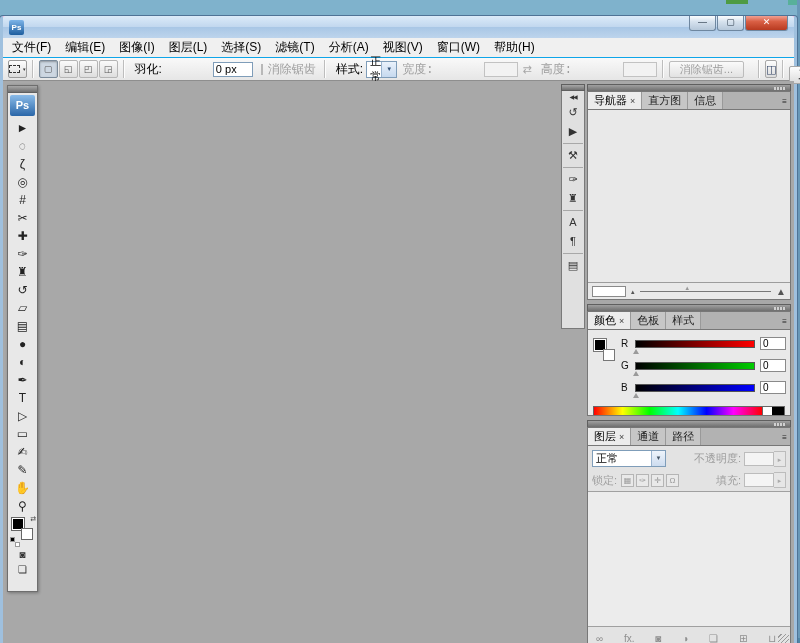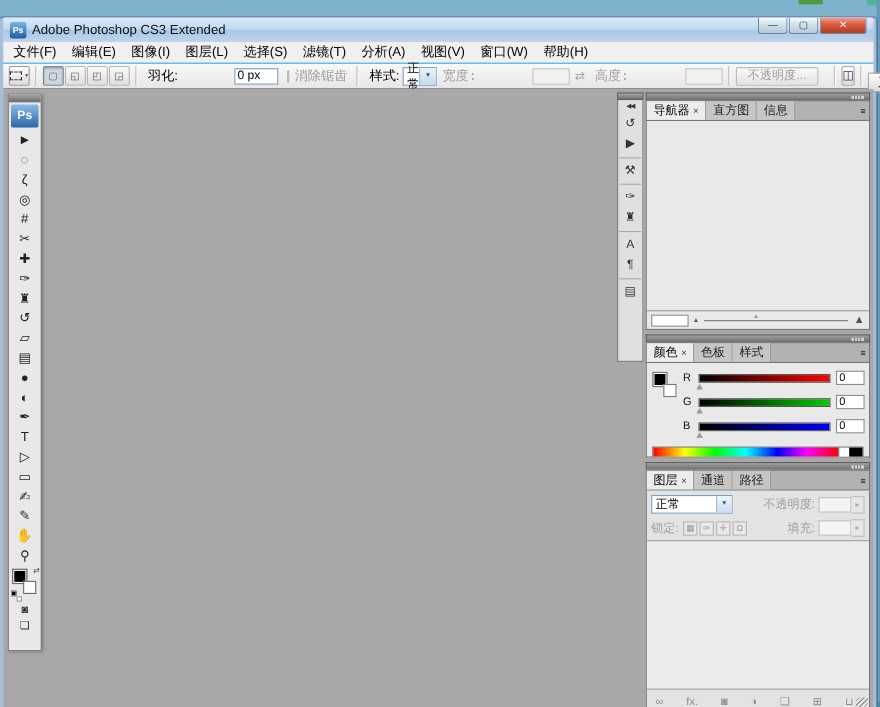--- a/index.html
+++ b/index.html
@@ -164,21 +164,20 @@
 <div class="stage">
   <div class="desk-patch-green"></div>
   <div class="desk-patch-green2"></div>
   <div class="desk-right"></div>
   <div class="desk-bottom"></div>
 
   <div class="win">
 
     <div class="titlebar">
       <div class="app-icon">Ps</div>
-      <div class="title-text">Adobe Photoshop CS3 Extended</div>
       <div class="win-controls">
         <div class="wc">—</div>
         <div class="wc">▢</div>
         <div class="wc close">✕</div>
       </div>
     </div>
 
     <div class="menubar">
 
         <div class="menu-item">
@@ -256,21 +255,21 @@
       <div class="ob-select">
         <span class="sel-text">正常</span>
         <span class="sel-arrow">▼</span>
       </div>
       <span class="ob-label disabled">宽度:</span>
       <input class="ob-input disabled" value="" style="">
       <span class="swap-btn">⇄</span>
       <span class="ob-label disabled">高度:</span>
       <input class="ob-input disabled" value="" style="">
       <div class="sep"></div>
-      <div class="refine-btn">不透明度...</div>
+      <div class="refine-btn">消除锯齿...</div>
       <div class="sep" style="margin-left:14px;"></div>
       <div class="bridge-btn">◫</div>
       <div class="sep"></div>
       <div class="workspace-btn">工作区 ▼</div>
     </div>
 
     <div class="workspace">
 
       <div class="toolbox">
         <div class="tb-header"></div>

